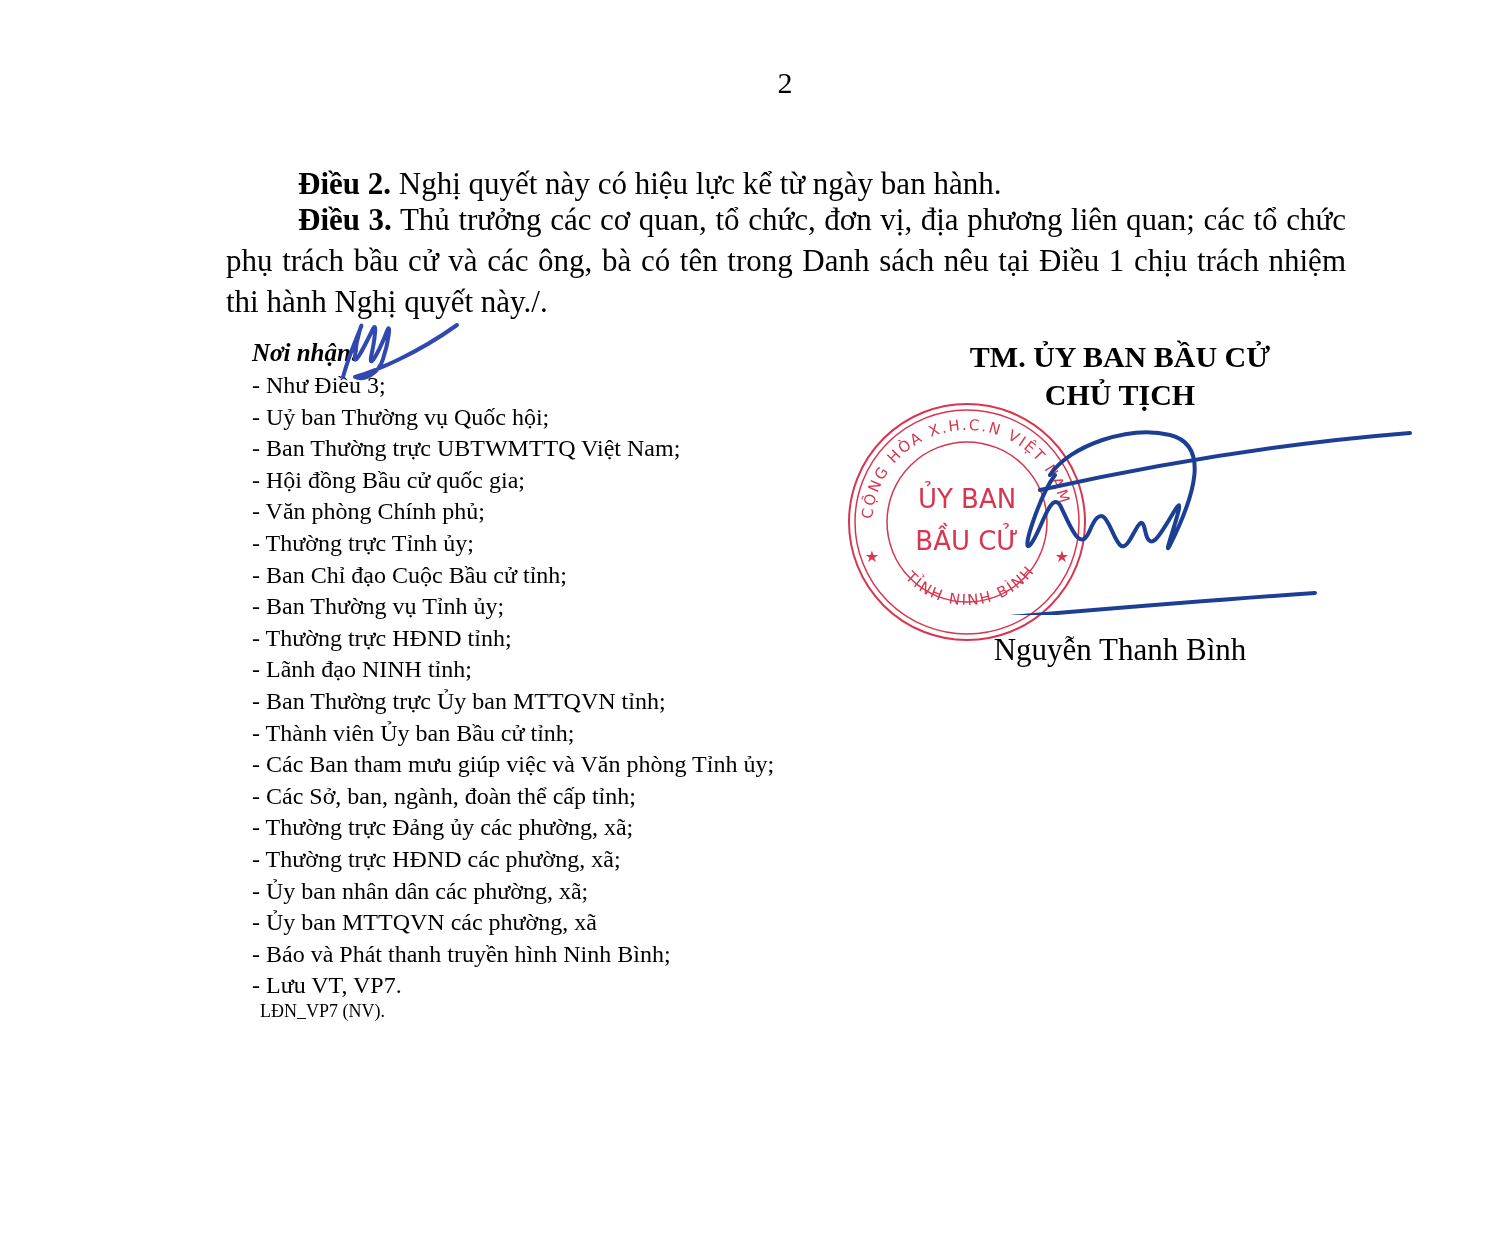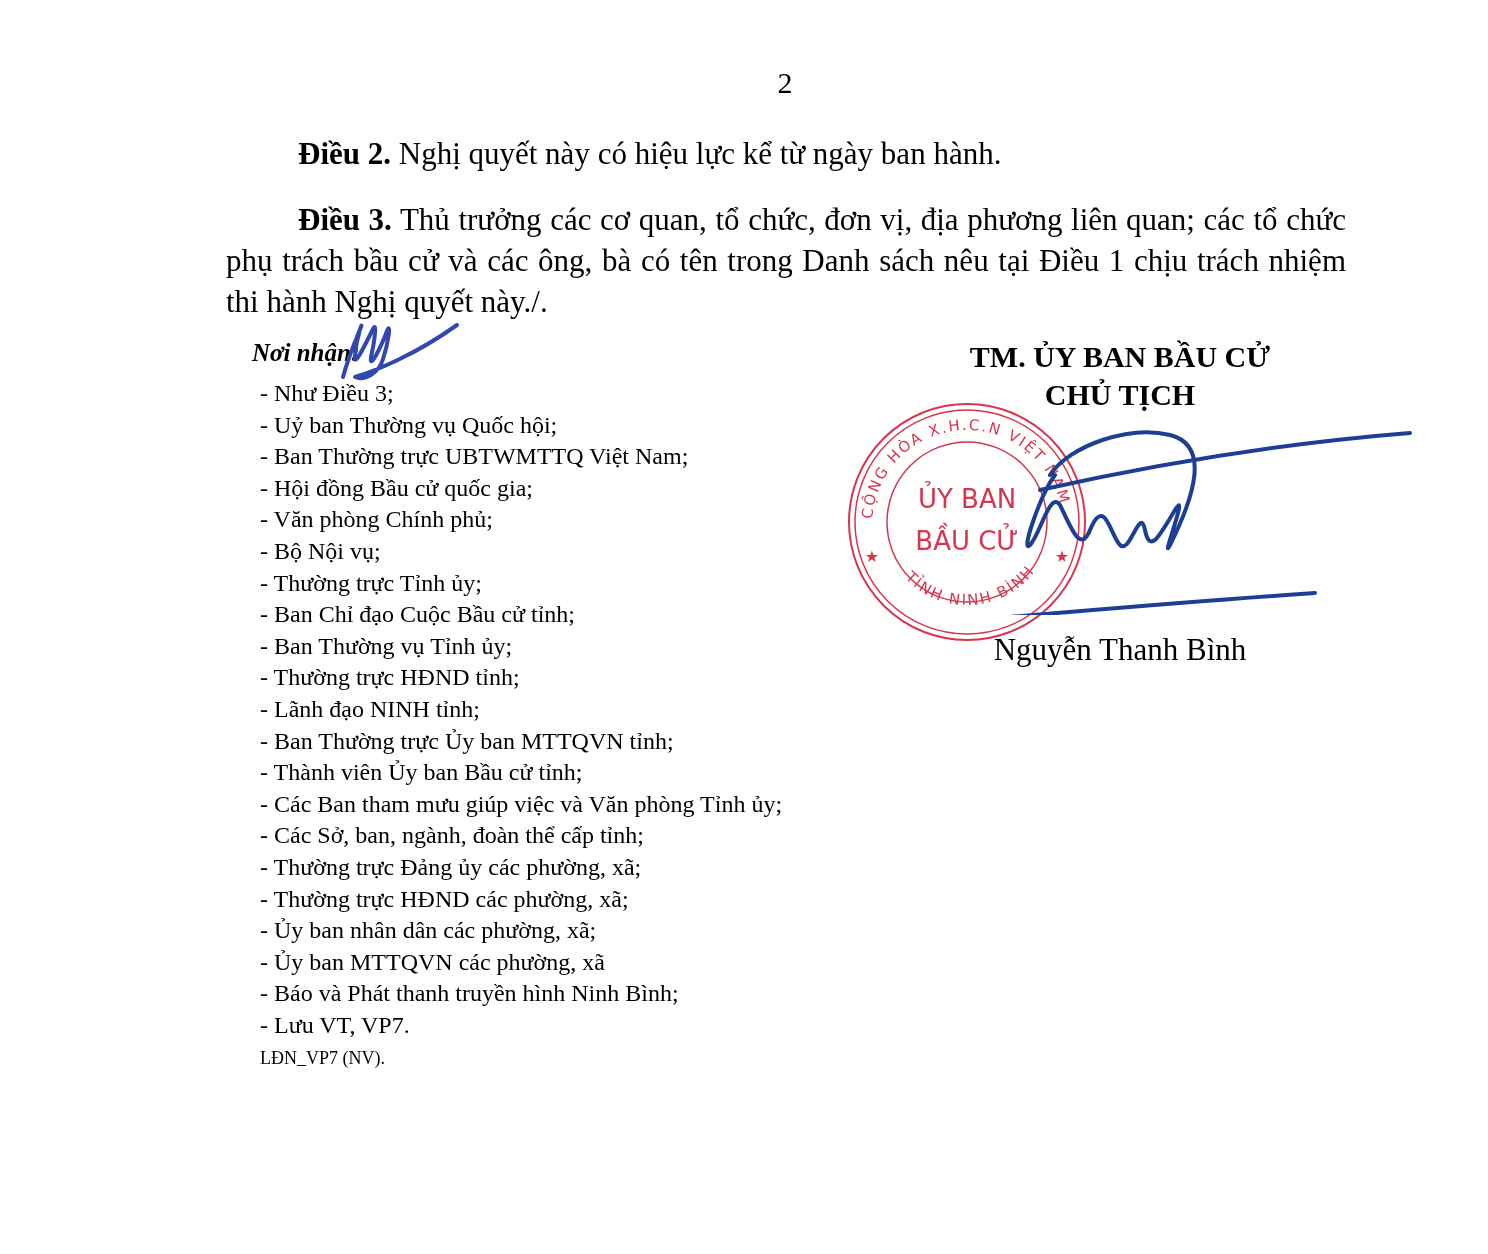--- a/index.html
+++ b/index.html
@@ -1,26 +1,26 @@
 <!DOCTYPE html>
 <html><head>
 <meta charset="utf-8">
 <style>
   html, body { margin: 0; padding: 0; background: #ffffff; }
   body { width: 1488px; height: 1254px; position: relative; overflow: hidden;
          font-family: "Liberation Serif", "DejaVu Serif", serif; color: #000; }
   .page-number { position: absolute; top: 66px; left: 0; width: 1570px; text-align: center; font-size: 30px; }
   .para { position: absolute; left: 226px; width: 1120px; font-size: 31px; line-height: 41px; text-align: justify; }
-  .para.p1 { top: 133px; }
+  .para.p1 { top: 163px; }
   .para.p2 { top: 199px; text-indent: 72px; }
   .para.p1 { text-indent: 72px; }
   .para b { font-weight: bold; }
   .recipients { position: absolute; left: 252px; top: 336px; }
   .recipients-title { font-size: 25px; font-weight: bold; font-style: italic; line-height: 34px; }
-  .recipients ul { list-style: none; margin: 8px; padding: 0; }
+  .recipients ul { list-style: none; margin: 0; padding: 0; }
   .recipients li { font-size: 24px; line-height: 31.6px; white-space: nowrap; }
   .recipients li::before { content: "- "; }
   .recipients .ref { font-size: 18px; margin-left: 8px; line-height: 18px; }
   .sign-block { position: absolute; left: 900px; top: 338px; width: 440px; text-align: center; }
   .sign-title { font-size: 30px; font-weight: bold; line-height: 38px; }
   .signer { position: absolute; left: 900px; top: 632px; width: 440px; text-align: center;
             font-size: 31px; font-weight: normal; }
   .stamp { position: absolute; left: 842px; top: 400px; width: 250px; height: 245px; }
   .signature { position: absolute; left: 1010px; top: 415px; width: 410px; height: 200px; }
   .initials { position: absolute; left: 335px; top: 315px; width: 125px; height: 80px; }
@@ -35,21 +35,20 @@
 <div class="para p2"><b>Điều 3.</b><span> Thủ trưởng các cơ quan, tổ chức, đơn vị, địa phương liên quan; các tổ chức phụ trách bầu cử và các ông, bà có tên trong Danh sách nêu tại Điều 1 chịu trách nhiệm thi hành Nghị quyết này./.</span></div>
 
 <div class="recipients">
   <div class="recipients-title">Nơi nhận:</div>
   <ul>
     <li>Như Điều 3;</li>
     <li>Uỷ ban Thường vụ Quốc hội;</li>
     <li>Ban Thường trực UBTWMTTQ Việt Nam;</li>
     <li>Hội đồng Bầu cử quốc gia;</li>
     <li>Văn phòng Chính phủ;</li>
-    <li>Bộ Nội vụ;</li>
     <li>Thường trực Tỉnh ủy;</li>
     <li>Ban Chỉ đạo Cuộc Bầu cử tỉnh;</li>
     <li>Ban Thường vụ Tỉnh ủy;</li>
     <li>Thường trực HĐND tỉnh;</li>
     <li>Lãnh đạo NINH tỉnh;</li>
     <li>Ban Thường trực Ủy ban MTTQVN tỉnh;</li>
     <li>Thành viên Ủy ban Bầu cử tỉnh;</li>
     <li>Các Ban tham mưu giúp việc và Văn phòng Tỉnh ủy;</li>
     <li>Các Sở, ban, ngành, đoàn thể cấp tỉnh;</li>
     <li>Thường trực Đảng ủy các phường, xã;</li>

